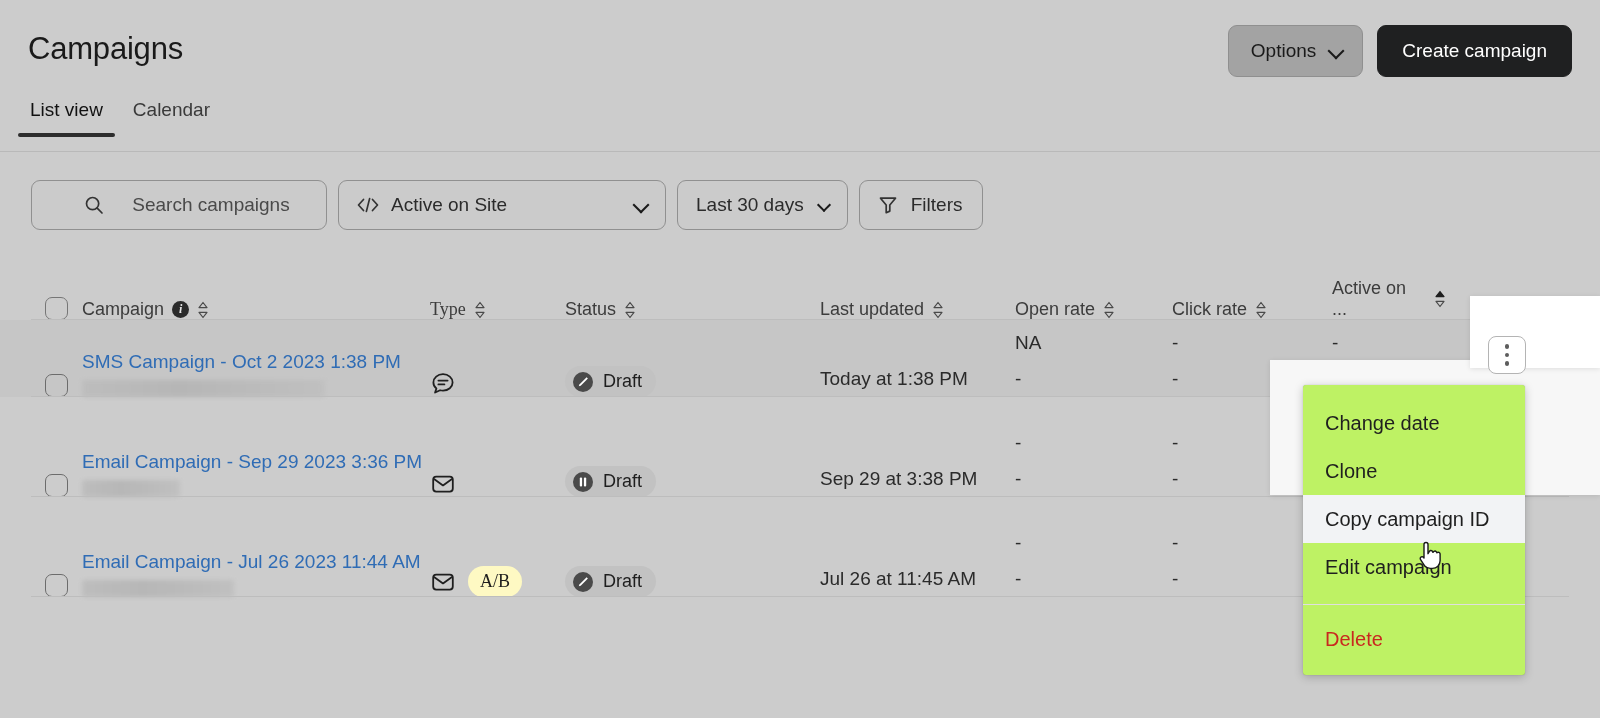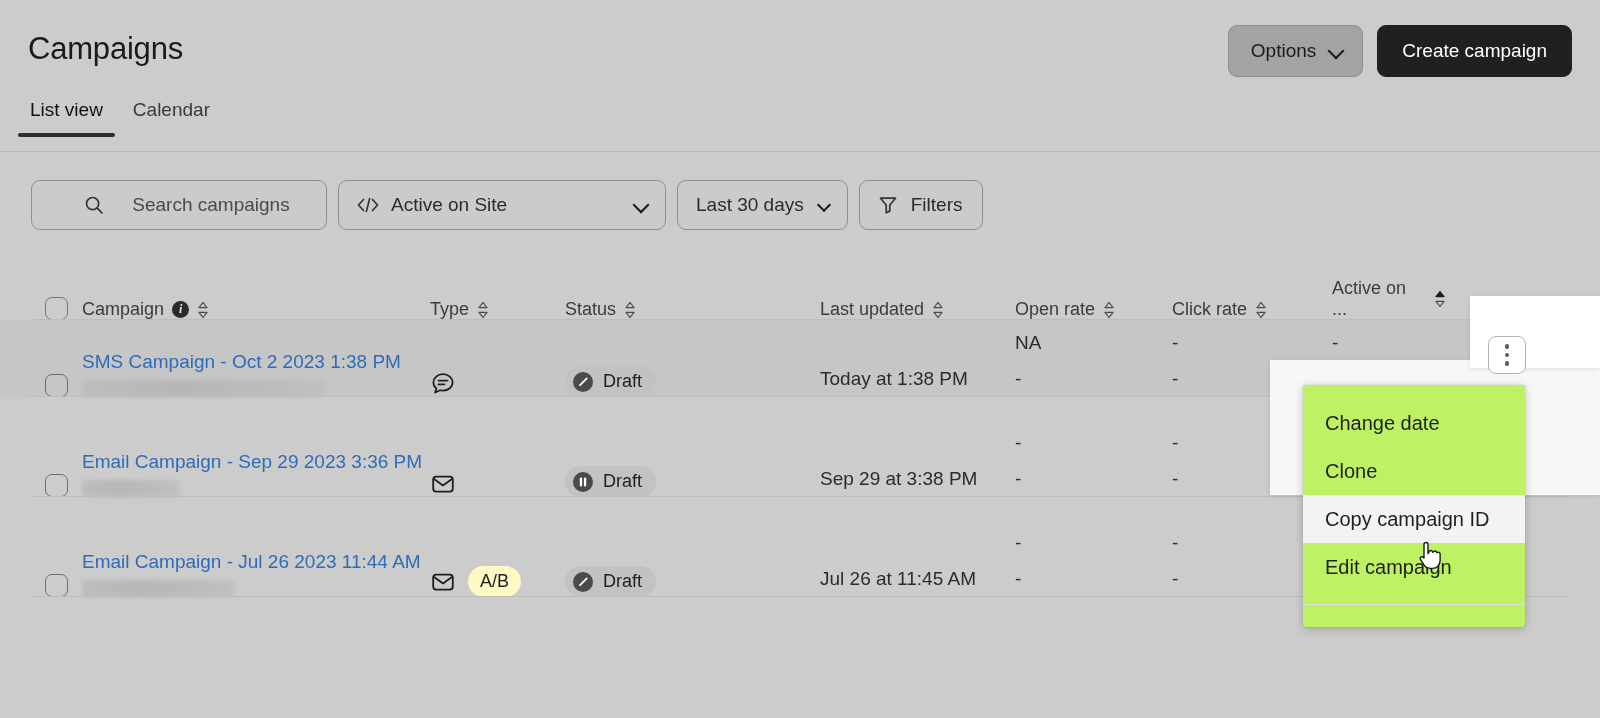--- a/index.html
+++ b/index.html
@@ -71,21 +71,21 @@
   .table { position: absolute; left: 0; top: 270px; width: 1600px; }
   .trow { position: relative; display: flex; align-items: flex-end; width: 1600px; }
   .thead { height: 50px; }
   .thead .cell { font-size: 18px; color: #3c3c3c; display: flex; align-items: center; gap: 8px; }
   .rowline { position: absolute; left: 31px; right: 31px; bottom: 0; height: 1px; background: #bdbdbd; }
   .trow.data { height: 100px; }
   .trow.r1 { height: 77px; background: #c6c6c6; }
 
   .c-check { width: 31px; margin-left: 45px; display: flex; align-items: center; }
   .c-name  { width: 348px; margin-left: 6px; }
-  .c-type  { width: 135px; display: flex; align-items: center; gap: 12px; }
+  .c-type  { width: 135px; display: flex; align-items: center; gap: 12px; font-family: Liberation Serif, serif; }
   .c-status{ width: 255px; }
   .c-updated { width: 195px; }
   .c-open  { width: 157px; }
   .c-click { width: 160px; }
   .c-active{ width: 150px; }
 
   .chk {
     width: 23px; height: 23px; border: 1.8px solid #6c6c6c; border-radius: 7px;
     background: transparent; cursor: pointer;
   }
@@ -473,20 +473,23 @@
     <div class="menu-item">
       <span>Clone</span>
     </div>
     <div class="menu-item hovered">
       <span>Copy campaign ID</span>
     </div>
     <div class="menu-item">
       <span>Edit campaign</span>
     </div>
     <div class="menu-sep"></div>
+    <div class="menu-item danger">
+      <span>Delete</span>
+    </div>
   </div>
 
   <div class="cursor-hand">
     <svg width="26" height="32" viewBox="0 0 26 32">
       <path d="M8 2.5c1.1 0 2 .9 2 2v9.2l1.4-2.3c.5-.9 1.7-1.2 2.6-.6.6.4.9 1 .9 1.6l.9-.8c.7-.6 1.8-.6 2.5.1.3.3.5.7.5 1.1l.8-.4c.9-.4 1.9 0 2.3.9.1.3.2.5.2.8v6.7c0 4.2-3.4 7.6-7.6 7.6h-2.3c-2.2 0-4.3-1-5.7-2.7L2.6 19.6c-.6-.8-.5-1.9.3-2.5.7-.6 1.8-.5 2.4.2L6 18V4.5c0-1.1.9-2 2-2z" fill="#ffffff" stroke="#1a1a1a" stroke-width="1.4" stroke-linejoin="round"></path>
     </svg>
   </div>
 
 </div>
 

